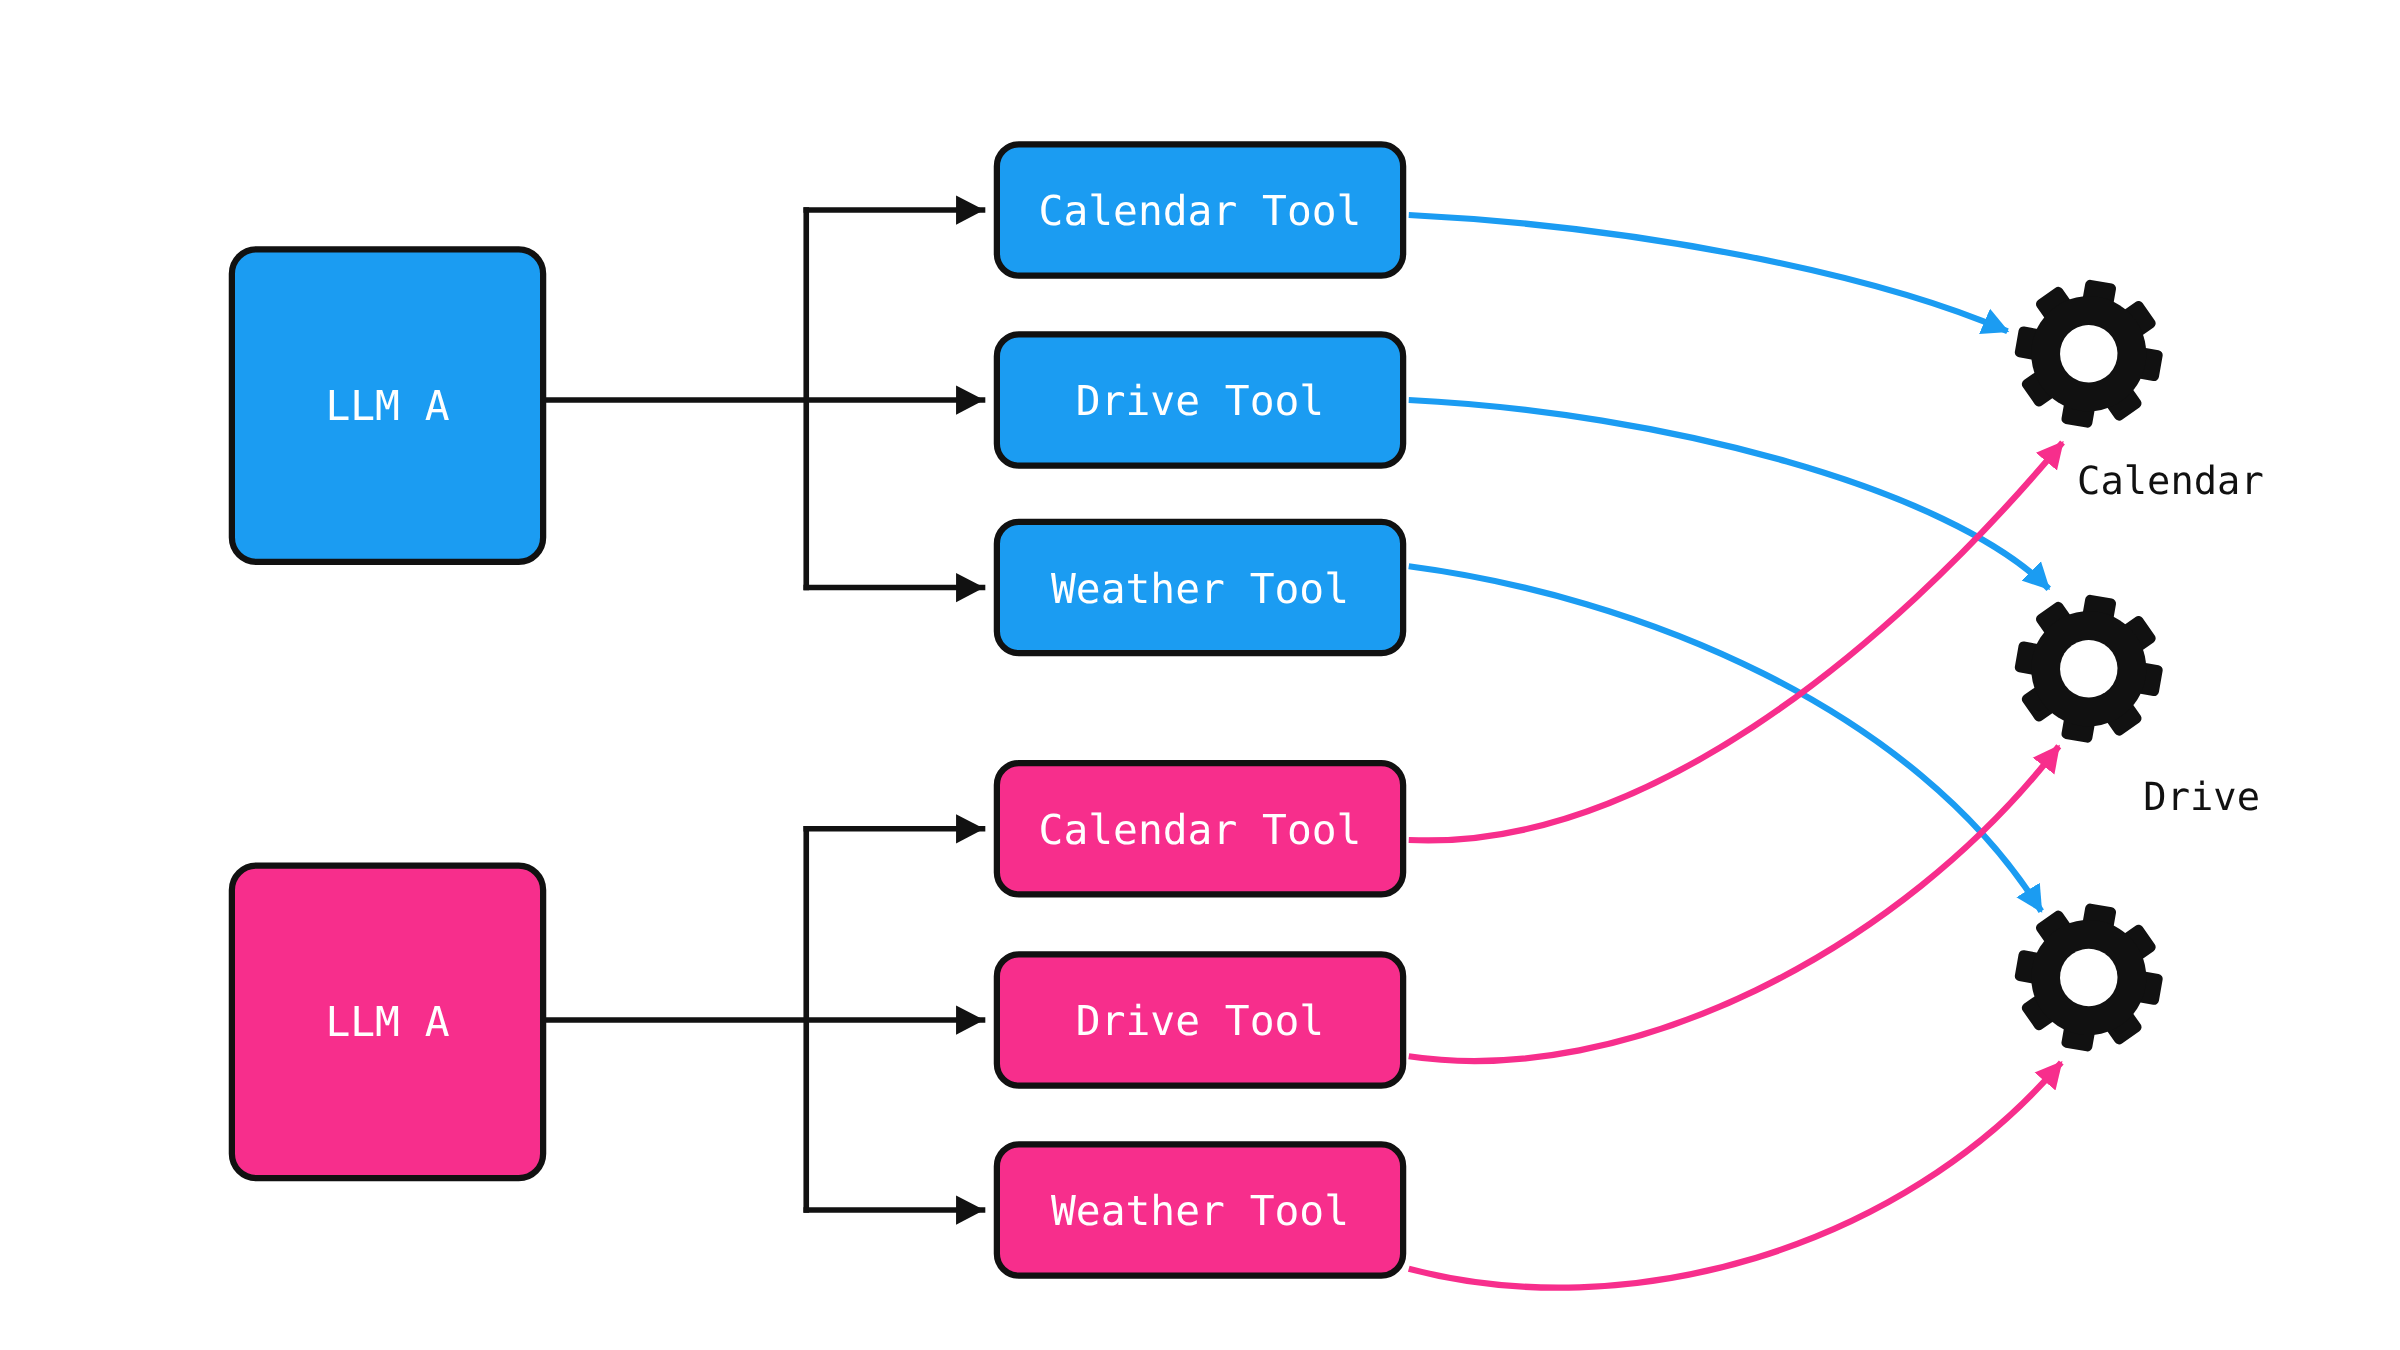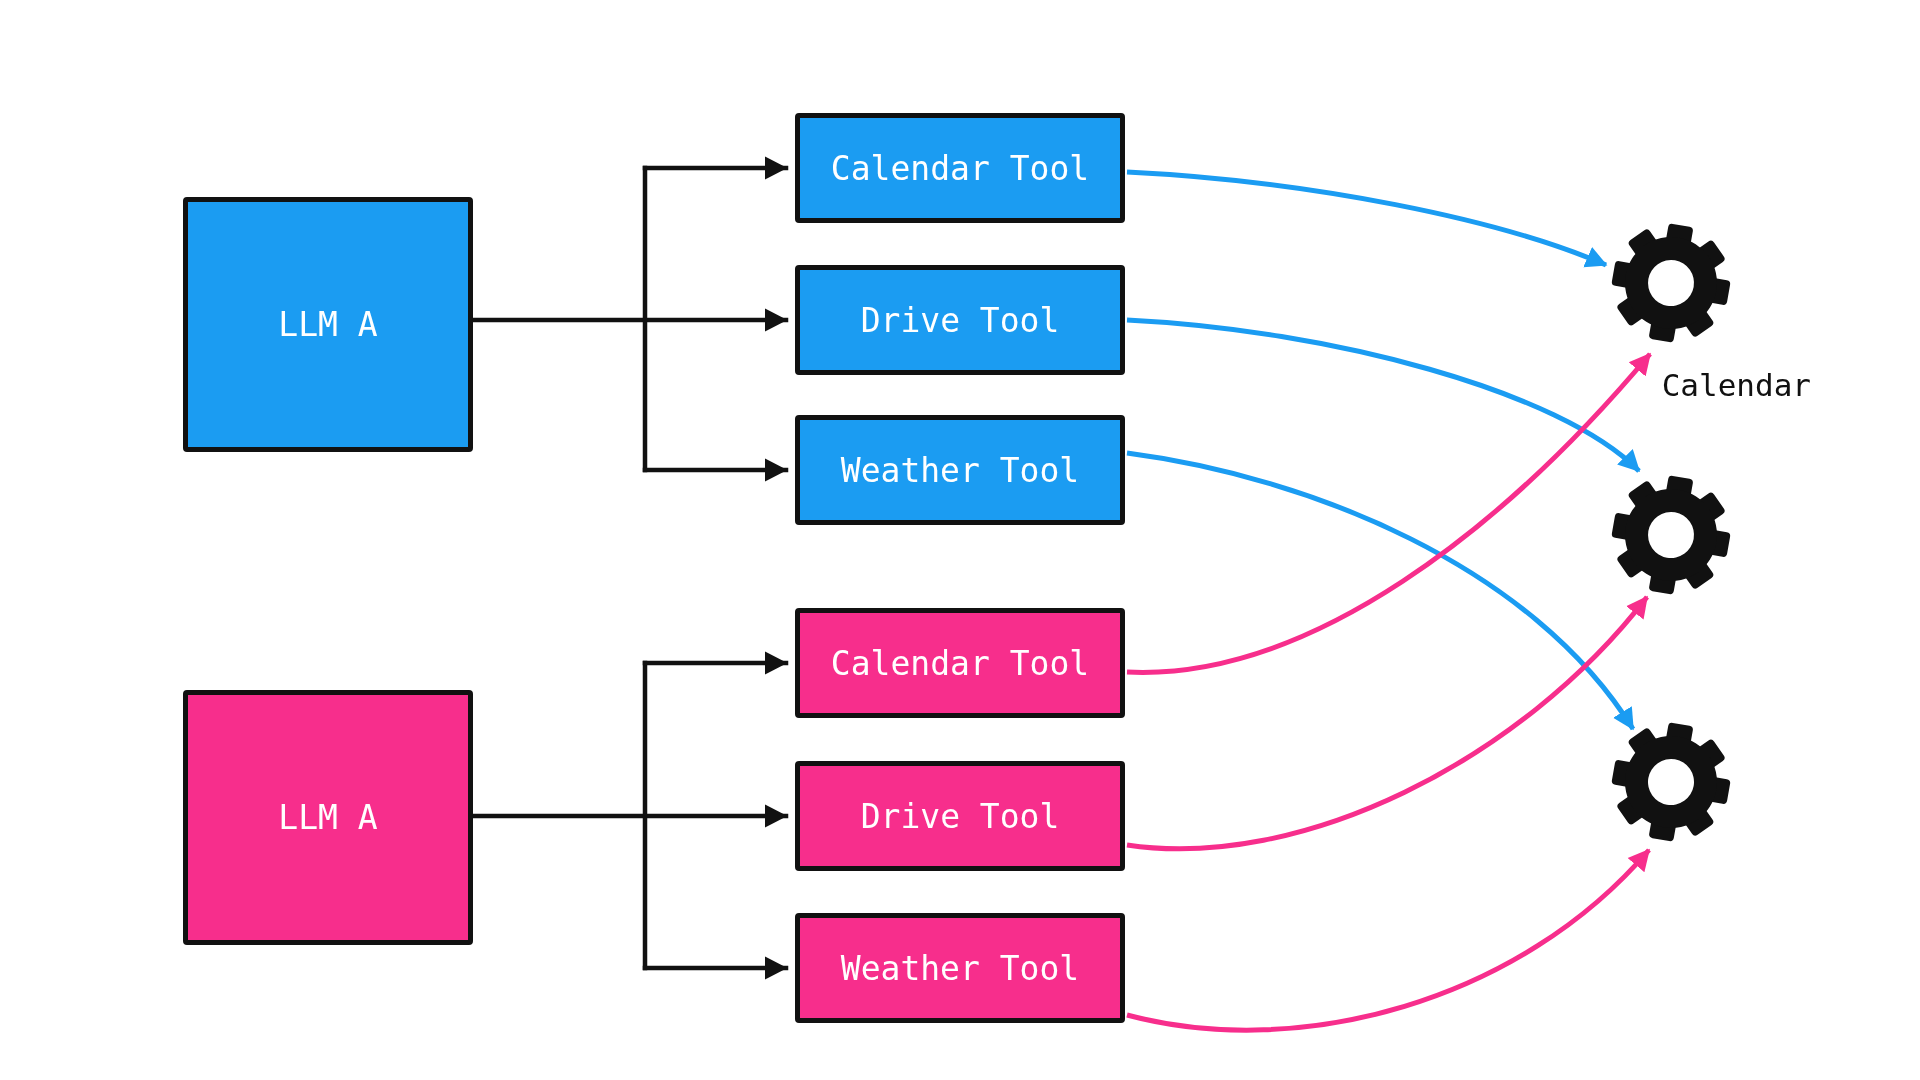--- a/index.html
+++ b/index.html
@@ -27,22 +27,22 @@
     position: absolute;
     box-sizing: border-box;
     display: flex;
     align-items: center;
     justify-content: center;
     border: 5px solid #111111;
     color: #ffffff;
     font-size: 33px;
     white-space: pre;
   }
-  .llm  { width: 290px; height: 255px; border-radius: 4px; }
-  .tool { width: 330px; height: 110px; border-radius: 4px; }
+  .llm  { width: 254px; height: 255px; border-radius: 22px; }
+  .tool { width: 330px; height: 110px; border-radius: 20px; }
   .blue { background: #1b9cf2; }
   .pink { background: #f72e8c; }
   .llm1 { left: 183px; top: 197px; }
   .llm2 { left: 183px; top: 690px; }
   .t1 { left: 795px; top: 113px; }
   .t2 { left: 795px; top: 265px; }
   .t3 { left: 795px; top: 415px; }
   .t4 { left: 795px; top: 608px; }
   .t5 { left: 795px; top: 761px; }
   .t6 { left: 795px; top: 913px; }
@@ -152,14 +152,15 @@
     <span>Calendar Tool</span>
   </div>
   <div class="box tool pink t5">
     <span>Drive Tool</span>
   </div>
   <div class="box tool pink t6">
     <span>Weather Tool</span>
   </div>
 
   <div class="svc-label svc1">Calendar</div>
+  <div class="svc-label svc2">Drive</div>
 
 </div>
 
 </body></html>

